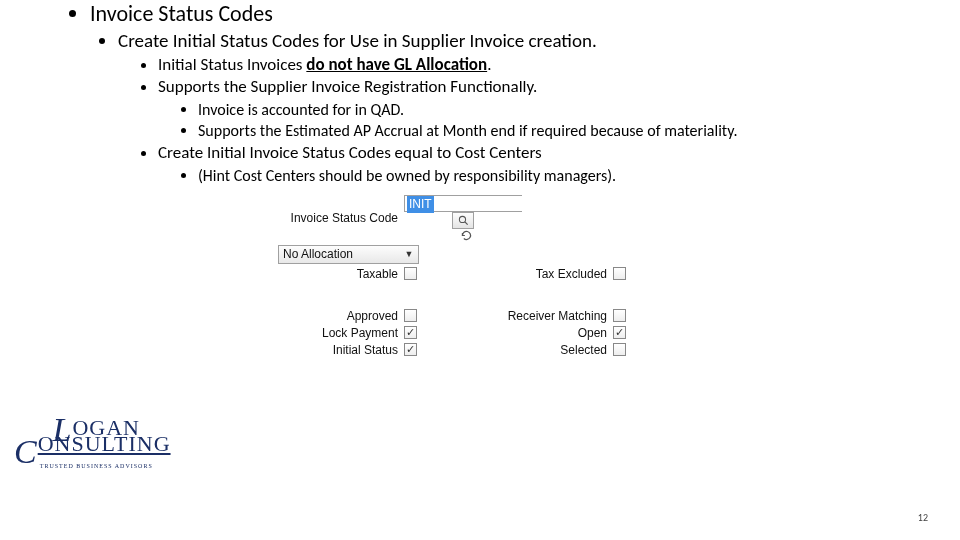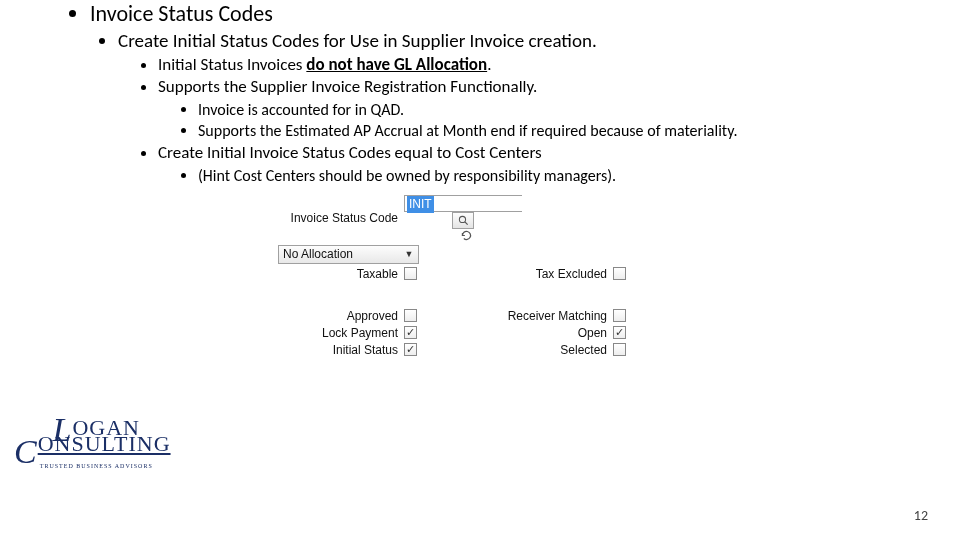--- a/index.html
+++ b/index.html
@@ -183,21 +183,21 @@
   }
   .logo .big.c {
     margin-left: -8px;
     vertical-align: -12px;
   }
 
   .page-num {
     position: absolute;
     right: 32px;
     bottom: 16px;
-    font-size: 14px;
+    font-size: 10px;
     color: #444;
   }
 </style>
 </head>
 <body>
 
 <div class="slide">
 
 
   <ul class="outer">

